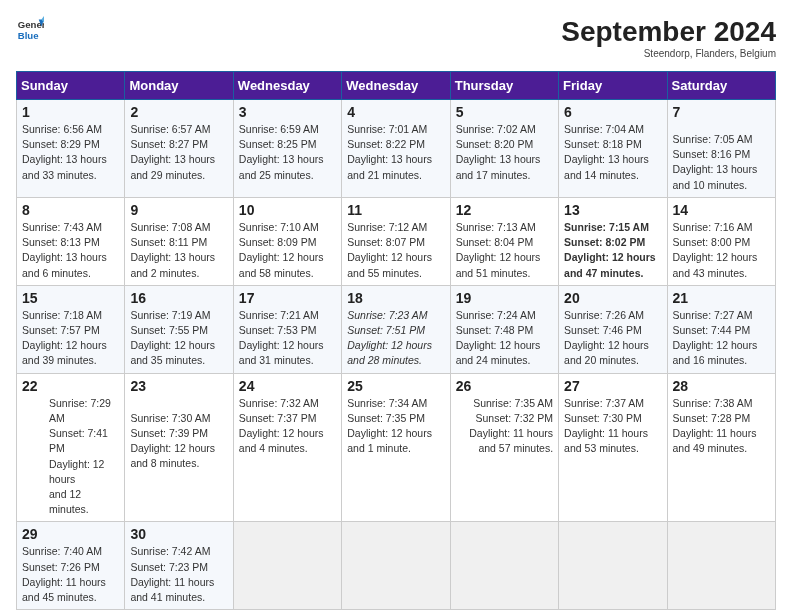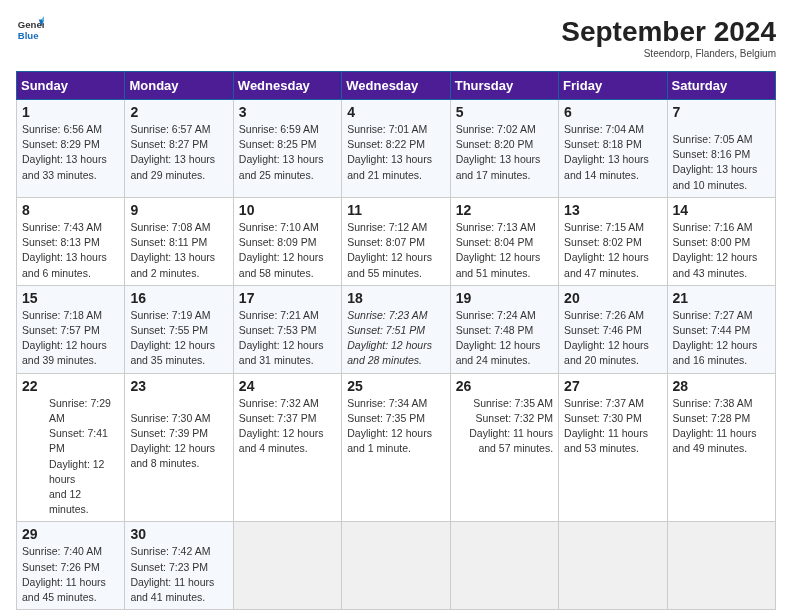--- a/index.html
+++ b/index.html
@@ -193,21 +193,21 @@
         </td>
         <td>
           <span class="day-num">12</span>
           <div class="day-info" style="white-space: pre-line;">Sunrise: 7:13 AM
 Sunset: 8:04 PM
 Daylight: 12 hours
 and 51 minutes.</div>
         </td>
         <td>
           <span class="day-num">13</span>
-          <div class="day-info" style="white-space: pre-line;">Sunrise: 7:15 AM
+          <div class="day-info" style="white-space: pre-line; font-weight: bold;">Sunrise: 7:15 AM
 Sunset: 8:02 PM
 Daylight: 12 hours
 and 47 minutes.</div>
         </td>
         <td>
           <span class="day-num">14</span>
           <div class="day-info" style="white-space: pre-line;">Sunrise: 7:16 AM
 Sunset: 8:00 PM
 Daylight: 12 hours
 and 43 minutes.</div>

